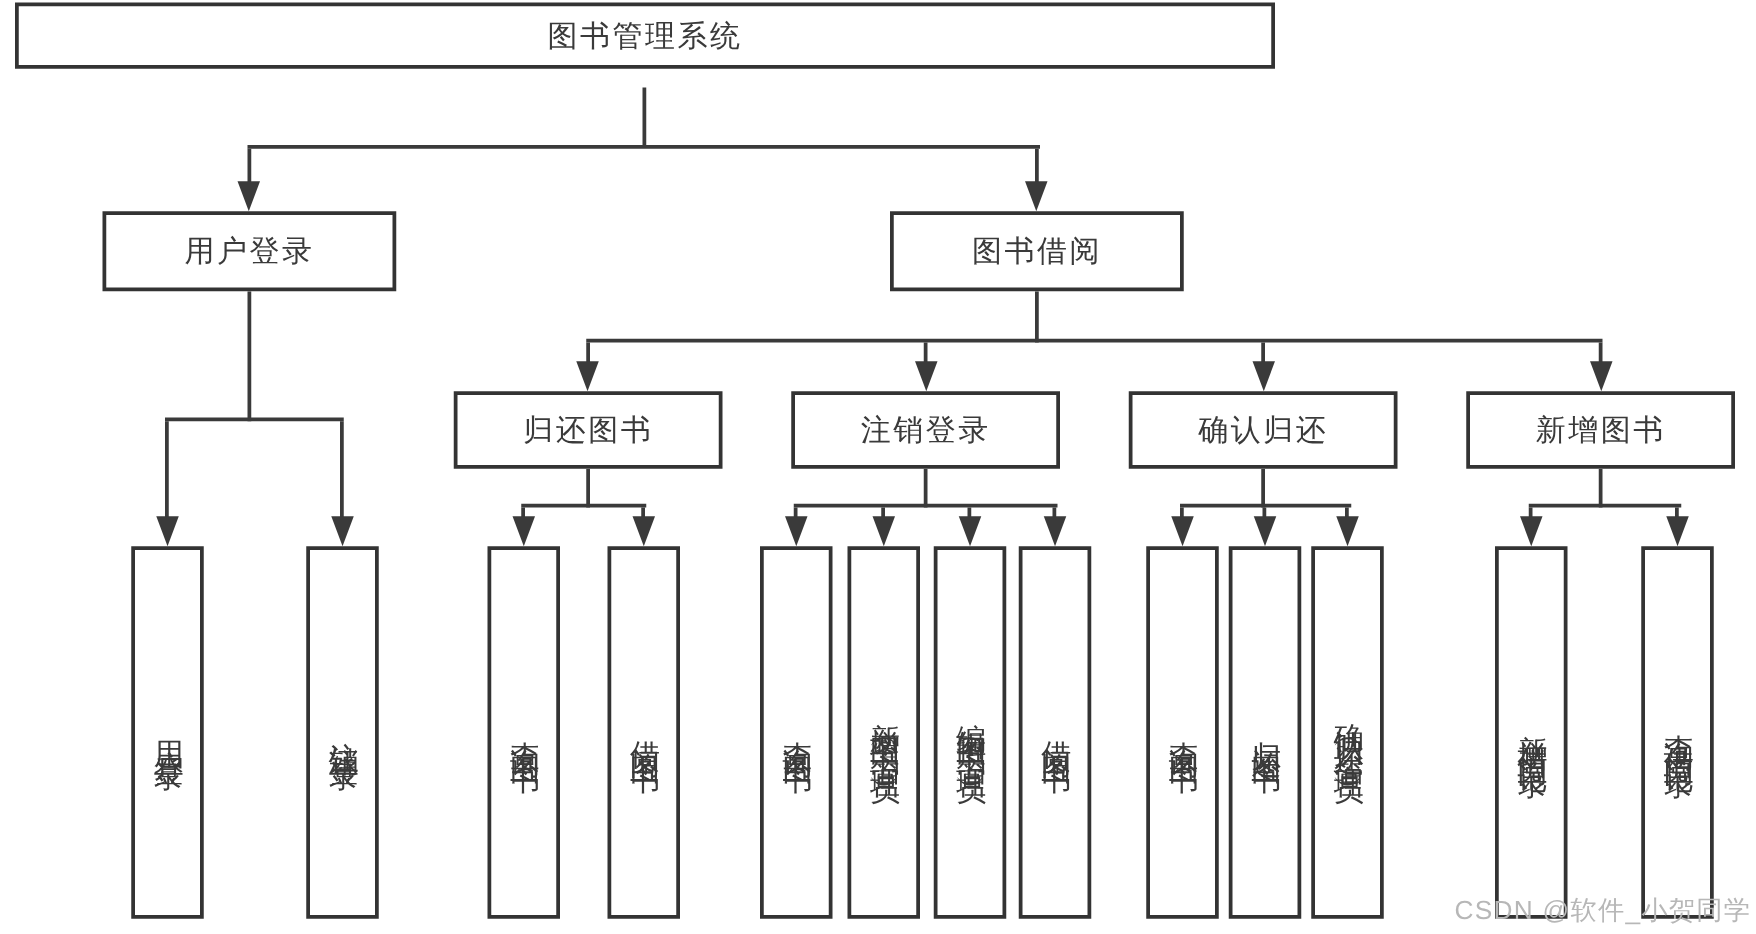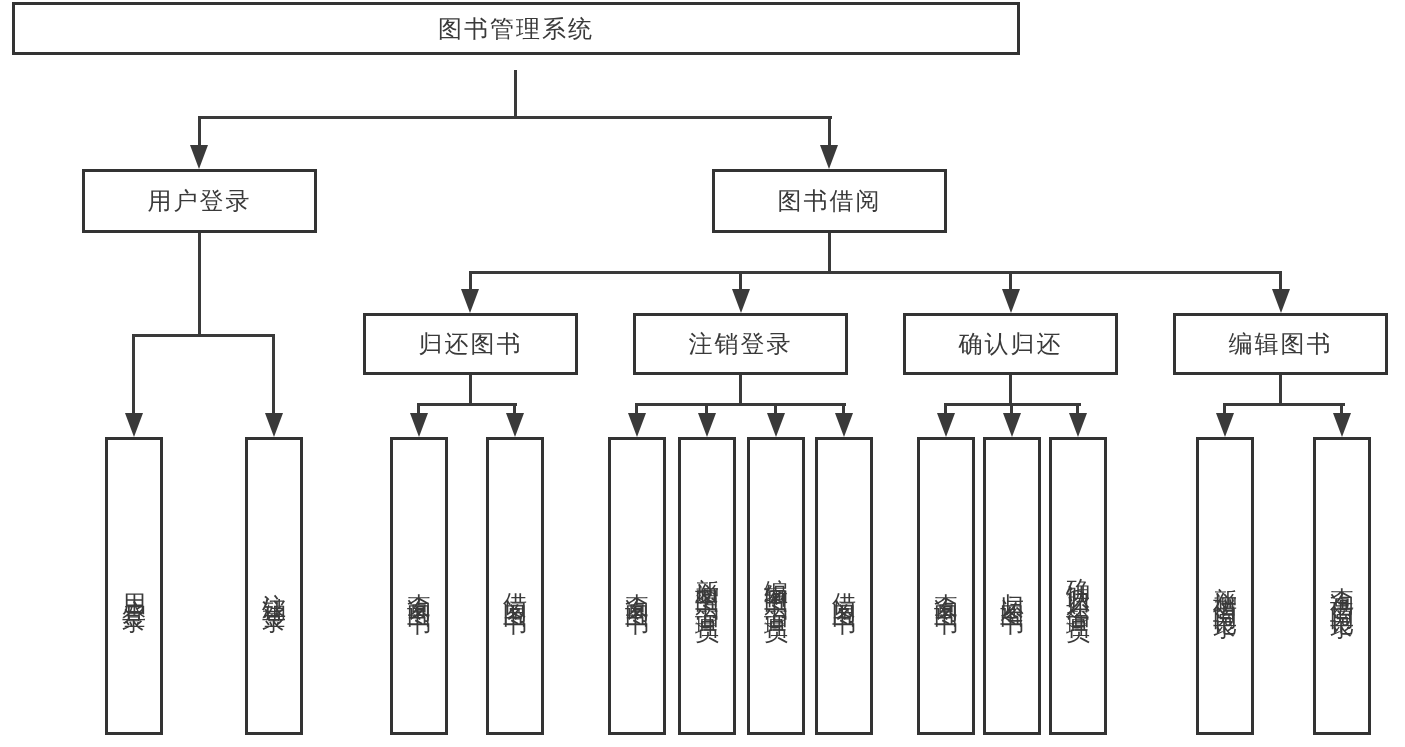--- a/index.html
+++ b/index.html
@@ -107,21 +107,21 @@
   <div class="box box-h" style="left:363px;top:313px;width:215px;height:62px">
     <span>归还图书</span>
   </div>
   <div class="box box-h" style="left:633px;top:313px;width:215px;height:62px">
     <span>注销登录</span>
   </div>
   <div class="box box-h" style="left:903px;top:313px;width:215px;height:62px">
     <span>确认归还</span>
   </div>
   <div class="box box-h" style="left:1173px;top:313px;width:215px;height:62px">
-    <span>编辑图书</span>
+    <span>新增图书</span>
   </div>
 
   <div class="box box-v" style="left:105px;top:437px;width:58px;height:298px">
     <span>用户登录</span>
   </div>
   <div class="box box-v" style="left:245px;top:437px;width:58px;height:298px">
     <span>注销登录</span>
   </div>
 
   <div class="box box-v" style="left:390px;top:437px;width:58px;height:298px">
@@ -154,14 +154,15 @@
     <span>确认归还（管理员）</span>
   </div>
 
   <div class="box box-v" style="left:1196px;top:437px;width:58px;height:298px">
     <span>新增借阅记录</span>
   </div>
   <div class="box box-v" style="left:1313px;top:437px;width:58px;height:298px">
     <span>查询借阅记录</span>
   </div>
 
+  <div class="watermark">CSDN @软件_小贺同学</div>
 
 </div>
 
 </body></html>

